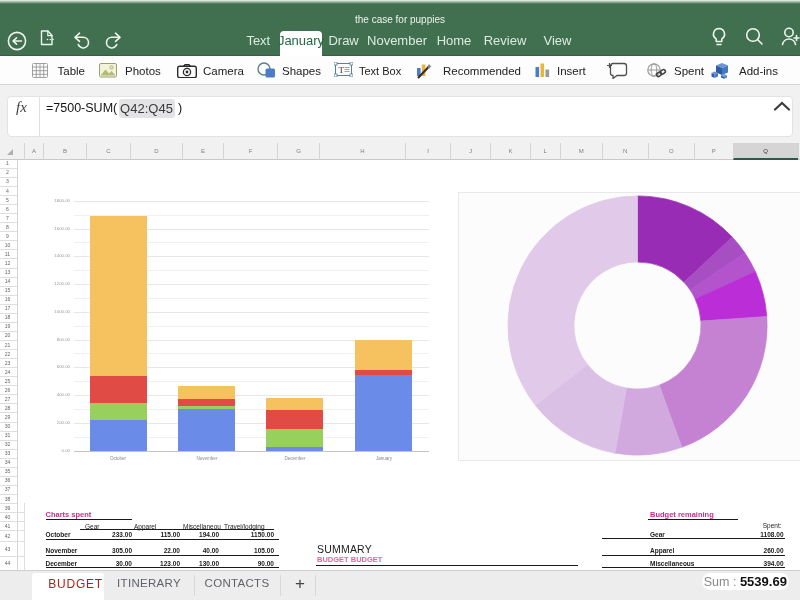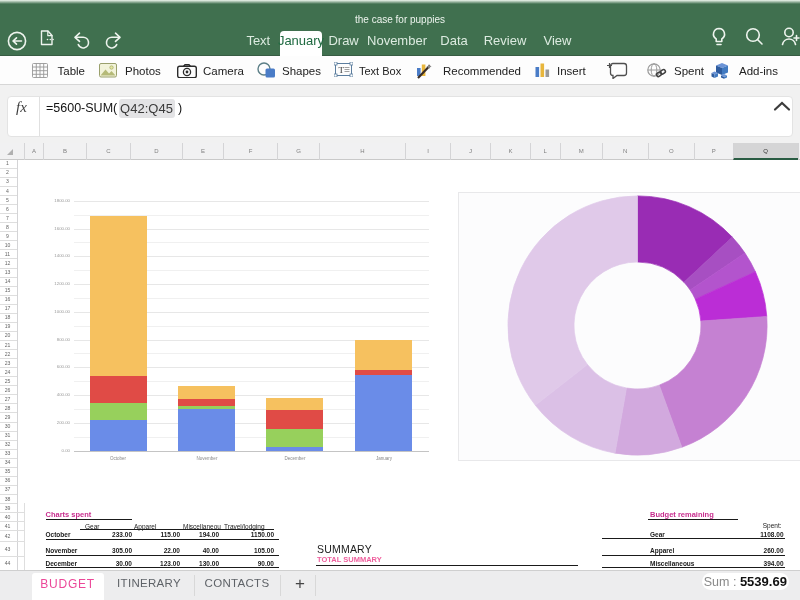--- a/index.html
+++ b/index.html
@@ -27,21 +27,21 @@
     <circle cx="47.1" cy="10.5" r="0.8" fill="#eef4ee" stroke="none"></circle>
 <path d="M73.5 4.2 L69 8.3 L73.5 12.4" stroke-width="1.6" fill="none"></path>
 <path d="M69.6 8.3 h7.6 a5.3 5.3 0 1 1 -4.9 7.3" stroke-width="1.6" fill="none"></path>
 <path d="M109.5 4.2 L114 8.3 L109.5 12.4" stroke-width="1.6" fill="none"></path>
 <path d="M113.4 8.3 h-7.6 a5.3 5.3 0 1 0 4.9 7.3" stroke-width="1.6" fill="none"></path>
 </svg>
 <div class="abs" style="left:280.4px;top:30.5px;width:41.4px;height:25.5px;background:#fff;border-radius:4px 4px 0 0;"></div>
 <div class="abs" style="left:218.3px;top:32.5px;width:80px;text-align:center;color:#dcebe0;font-size:13px;">Text</div>
 <div class="abs" style="left:303.6px;top:32.5px;width:80px;text-align:center;color:#dcebe0;font-size:13px;">Draw</div>
 <div class="abs" style="left:357px;top:32.5px;width:80px;text-align:center;color:#dcebe0;font-size:13px;">November</div>
-<div class="abs" style="left:414px;top:32.5px;width:80px;text-align:center;color:#dcebe0;font-size:13px;">Data</div>
+<div class="abs" style="left:414px;top:32.5px;width:80px;text-align:center;color:#dcebe0;font-size:13px;">Home</div>
 <div class="abs" style="left:465px;top:32.5px;width:80px;text-align:center;color:#dcebe0;font-size:13px;">Review</div>
 <div class="abs" style="left:517.5px;top:32.5px;width:80px;text-align:center;color:#dcebe0;font-size:13px;">View</div>
 <div class="abs" style="left:261px;top:32.5px;width:80px;text-align:center;color:#1f6a41;font-size:13px;">January</div>
 <svg class="abs" style="left:708px;top:24px;" width="92" height="26" viewBox="0 0 92 26" fill="none" stroke="#eef4ee" stroke-width="1.6" stroke-linecap="round" stroke-linejoin="round">
 <path d="M11 4.5 a5.6 5.6 0 0 1 2.8 10.4 l0 2.6 h-5.6 l0-2.6 A5.6 5.6 0 0 1 11 4.5 Z"></path>
 <path d="M9 20.5 h4"></path>
 <circle cx="45" cy="11" r="6.3"></circle>
     <path d="M49.5 15.5 L54 20"></path>
 <circle cx="81" cy="8.5" r="4.2"></circle>
 <path d="M74.5 20.5 a6.6 6.6 0 0 1 13 0"></path>
@@ -117,21 +117,21 @@
 <path d="M7 11 L3.5 12.5 V16 L7 14.5 Z" fill="#417ac1"></path>
 <path d="M13 12 L16 13.5 L13 15 L10 13.5 Z" fill="#6b93d6"></path>
 <path d="M10 13.5 L13 15 V16.8 L10 15.5 Z" fill="#2d5b9e"></path>
 <path d="M16 13.5 L13 15 V16.8 L16 15.5 Z" fill="#417ac1"></path>
 </svg>
 <div class="abs" style="left:739px;top:65px;font-size:11.5px;color:#222;line-height:12px;white-space:nowrap;">Add-ins</div>
 <div class="abs" style="left:0;top:85px;width:800px;height:58px;background:#f1f1f1;"></div>
 <div class="abs" style="left:7px;top:96px;width:786px;height:41px;background:#fff;border:1px solid #e3e3e3;border-radius:4px;"></div>
 <div class="abs" style="left:16px;top:99px;font-family:'Liberation Serif',serif;font-style:italic;font-size:15px;color:#3d3d3d;"><i>fx</i></div>
 <div class="abs" style="left:39px;top:97px;width:1px;height:39px;background:#e0e0e0;"></div>
-<div class="abs" style="left:46px;top:101px;font-size:12.5px;color:#131313;">=5600-SUM(</div>
+<div class="abs" style="left:46px;top:101px;font-size:12.5px;color:#131313;">=7500-SUM(</div>
 <div class="abs" style="left:118.5px;top:98.5px;width:56px;height:19px;background:#e3e3e5;border-radius:3px;text-align:center;font-size:13px;line-height:19px;color:#3a3a3a;">Q42:Q45</div>
 <div class="abs" style="left:178px;top:101px;font-size:12.5px;color:#131313;">)</div>
 <svg class="abs" style="left:773px;top:101px;" width="18" height="11" viewBox="0 0 18 11" fill="none" stroke="#3c3c3c" stroke-width="2.2" stroke-linecap="round">
     <path d="M2 8.5 L9 2 L16 8.5"></path>
   </svg>
 <div class="abs" style="left:0;top:143px;width:800px;height:17px;background:#f1f1f2;border-bottom:1px solid #c9c9c9;"></div>
 <div class="abs" style="left:0;top:143px;width:800px;height:17px;">
 <div class="cell" style="left:24px;width:19px;">A</div>
 <div class="cell" style="left:43px;width:43px;">B</div>
 <div class="cell" style="left:86px;width:44px;">C</div>
@@ -324,36 +324,36 @@
 <div class="t7r" style="left:219px;top:386.80px;">40.00</div>
 <div class="t7r" style="left:274px;top:386.80px;">105.00</div>
 <div class="hline" style="left:45.5px;top:394.80px;width:233.5px;"></div>
 <div class="t7" style="left:45.5px;top:399.80px;">December</div>
 <div class="t7r" style="left:132px;top:399.80px;">30.00</div>
 <div class="t7r" style="left:180px;top:399.80px;">123.00</div>
 <div class="t7r" style="left:219px;top:399.80px;">130.00</div>
 <div class="t7r" style="left:274px;top:399.80px;">90.00</div>
 <div class="hline" style="left:45.5px;top:406.60px;width:233.5px;"></div>
 <div class="abs" style="left:317px;top:383px;font-size:10.5px;color:#1c1c1c;letter-spacing:0.2px;">SUMMARY</div>
-<div class="abs t7" style="left:317px;top:396px;color:#ef5f9d;font-size:7.5px;">TOTAL SUMMARY</div>
+<div class="abs t7" style="left:317px;top:396px;color:#ef5f9d;font-size:7.5px;">BUDGET BUDGET</div>
 <div class="hline" style="left:316px;top:404.80px;width:262px;"></div>
 <div class="abs t7" style="left:650px;top:350.5px;color:#c82e8e;font-size:7.5px;">Budget remaining</div>
 <div class="hline" style="left:648px;top:359.20px;width:90px;"></div>
 <div class="t7r" style="left:781.5px;top:362px;font-size:6.5px;font-weight:400;">Spent:</div>
 <div class="t7" style="left:650px;top:371.00px;">Gear</div>
 <div class="t7r" style="left:783.5px;top:371.00px;">1108.00</div>
 <div class="hline" style="left:602px;top:378.30px;width:182.5px;"></div>
 <div class="t7" style="left:650px;top:386.80px;">Apparel</div>
 <div class="t7r" style="left:783.5px;top:386.80px;">260.00</div>
 <div class="hline" style="left:602px;top:394.60px;width:182.5px;"></div>
 <div class="t7" style="left:650px;top:399.80px;">Miscellaneous</div>
 <div class="t7r" style="left:783.5px;top:399.80px;">394.00</div>
 <div class="hline" style="left:602px;top:407.00px;width:182.5px;"></div>
 </div>
 <div class="abs" style="left:0;top:570px;width:800px;height:30px;background:#ededee;border-top:1px solid #cfcfcf;"></div>
 <div class="abs" style="left:31.6px;top:572.5px;width:72px;height:27.5px;background:#fff;border-radius:3px 3px 0 0;"></div>
-<div class="abs" style="left:31.6px;top:577px;width:72px;text-align:center;color:#ec4899;font-size:12px;letter-spacing:0.8px;">BUDGET</div>
+<div class="abs" style="left:31.6px;top:577px;width:88px;text-align:center;color:#b91c1c;font-size:12px;letter-spacing:0.8px;">BUDGET</div>
 <div class="abs" style="left:109px;top:577px;width:80px;text-align:center;color:#5f6368;font-size:11.5px;letter-spacing:0.3px;">ITINERARY</div>
 <div class="abs" style="left:194px;top:577px;width:86px;text-align:center;color:#5f6368;font-size:11.5px;letter-spacing:0.3px;">CONTACTS</div>
 <div class="abs" style="left:193.6px;top:575px;width:1px;height:21px;background:#d8d8d8;"></div>
 <div class="abs" style="left:280.4px;top:575px;width:1px;height:21px;background:#d8d8d8;"></div>
 <div class="abs" style="left:314.6px;top:575px;width:1px;height:21px;background:#d8d8d8;"></div>
 <div class="abs" style="left:290px;top:574px;width:20px;text-align:center;color:#444;font-size:17px;font-weight:300;">+</div>
 <div class="abs" style="left:701.7px;top:573.2px;width:87.3px;height:17.2px;background:#fff;border-radius:8.6px;font-size:12.5px;line-height:17.2px;text-align:center;"><span style="color:#8a8a8a;">Sum : </span><span style="color:#111;font-weight:700;font-size:13px;">5539.69</span></div>
 </body></html>

